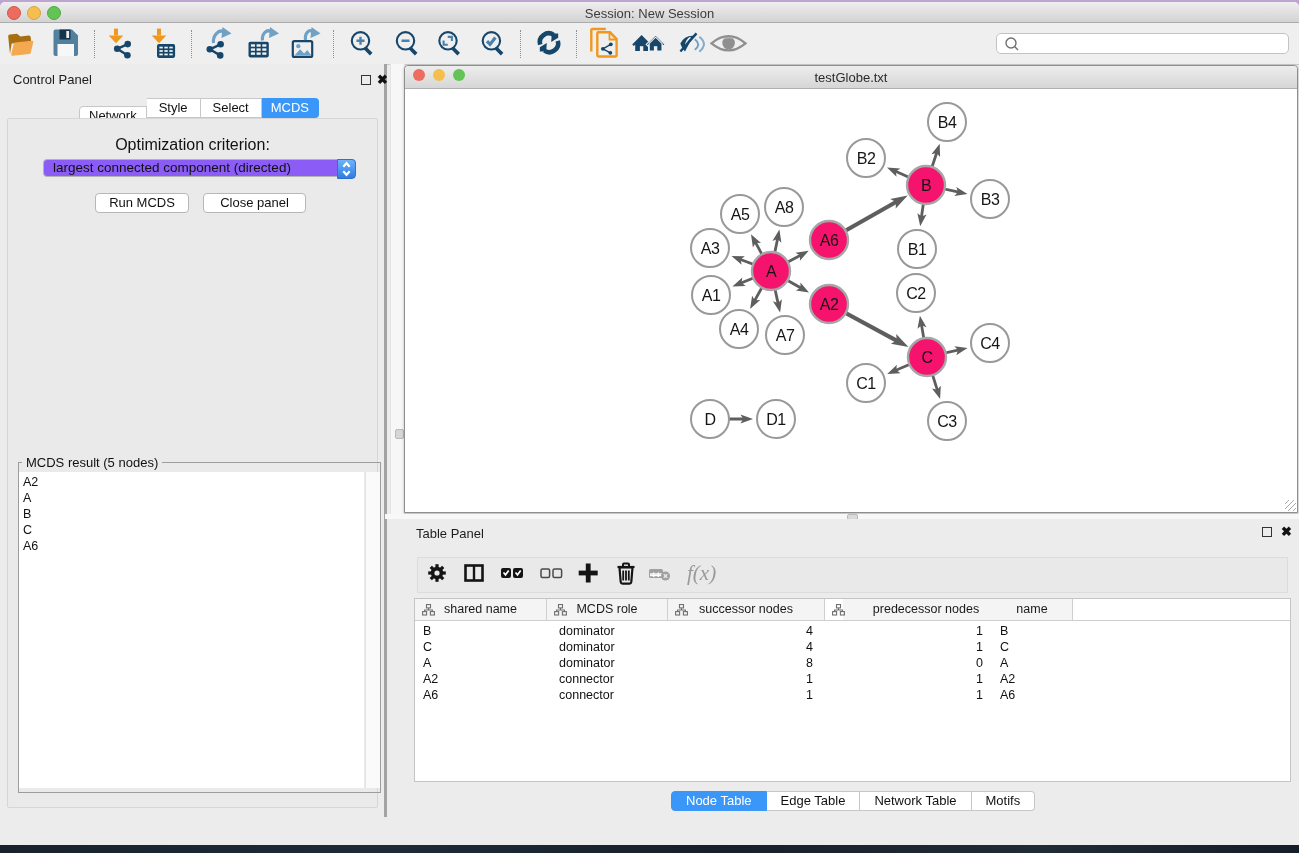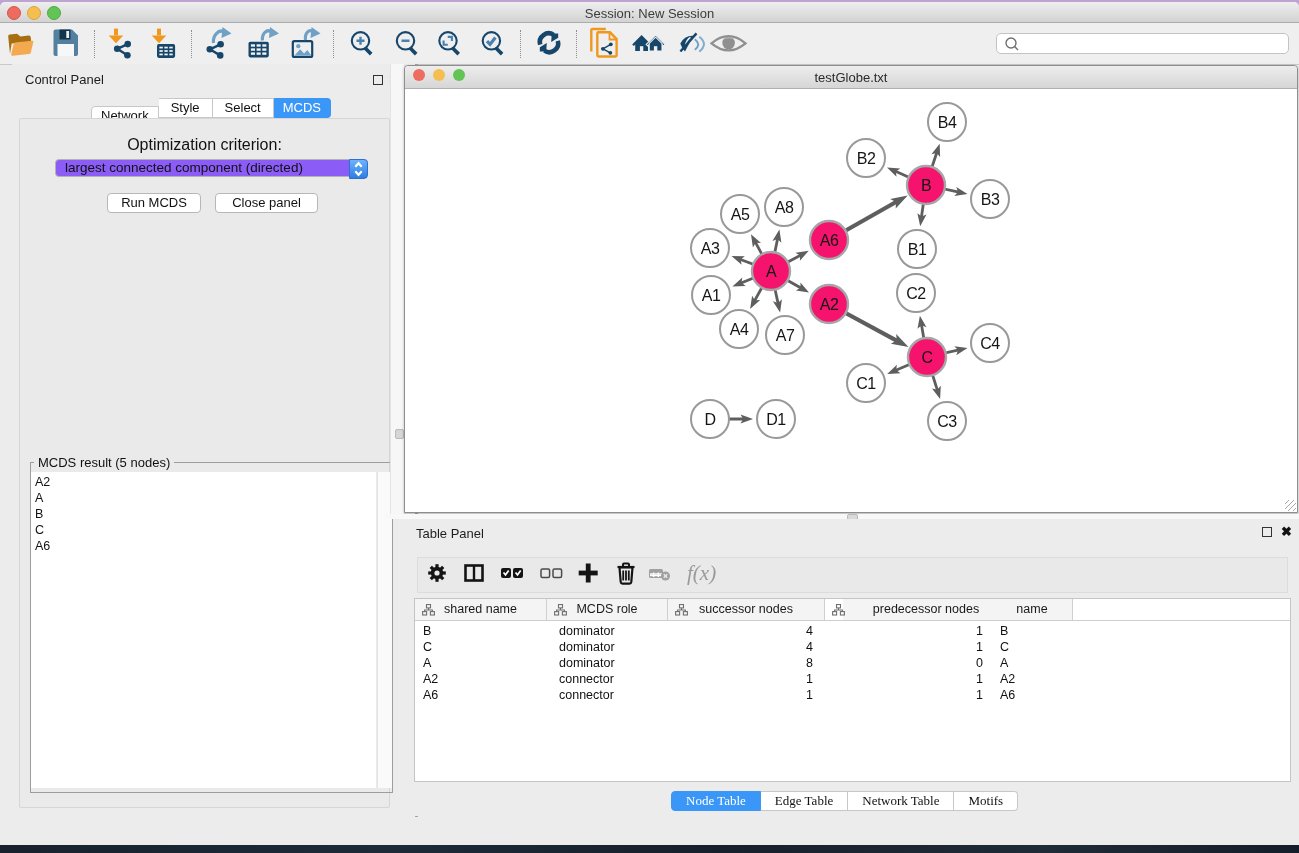--- a/index.html
+++ b/index.html
@@ -20,21 +20,21 @@
   #titlebar .t2{left:27px;background:#f5bf50;border:0.5px solid #d8a441;}
   #titlebar .t3{left:47px;background:#62c455;border:0.5px solid #4daa42;}
   #title-text{width:100%;text-align:center;top:4px;font-size:13px;color:#3c3c3c;}
   
   #toolbar{left:0;top:21px;width:1299px;height:41px;background:#efefef;
      border-bottom:1px solid #c9c9c9;}
   .tsep{position:absolute;top:7px;height:28px;width:0;border-left:1.6px dotted #8f8f8f;}
   #searchbox{left:996px;top:10px;width:291px;height:19px;background:#fff;
      border:1px solid #c3c3c3;border-radius:5px;}
   
-  #cpanel{left:12px;top:62px;width:384px;height:753px;background:#ececec;border-right:3px solid #a3a3a3;padding-left:19px;}
+  #cpanel{left:0;top:62px;width:384px;height:753px;background:#ececec;border-right:3px solid #a3a3a3;}
   #vsplit{left:390px;top:62px;width:13px;height:451px;background:#f7f7f7;
       border-left:1px solid #e4e4e4;border-right:1px solid #e4e4e4;}
   #vsplit .knob{position:absolute;left:4px;top:365px;width:7px;height:8px;background:#d6d6d6;border:1px solid #b9b9b9;border-radius:2px;}
   #hsplit{left:385px;top:512px;width:914px;height:5px;background:#f8f8f8;}
   #hsplit .knob{position:absolute;left:462px;top:0px;width:9px;height:4px;background:#dadada;border:1px solid #bbb;border-radius:2px;}
   
   #cp-title{left:13px;top:8px;font-size:13px;color:#1d1d1d;}
   .winbtns{position:absolute;font-size:12px;color:#222;white-space:nowrap;display:flex;align-items:center;}
   .floatbox{display:inline-block;width:8px;height:8px;border:1.4px solid #333;margin-right:9px;}
   .xmark{font-weight:bold;font-size:13px;color:#111;}
@@ -74,21 +74,21 @@
   
   #tpanel{left:404px;top:517px;width:895px;height:297px;background:#ececec;}
   #tp-title{left:12px;top:7px;font-size:13px;color:#1d1d1d;}
   #tp-toolbar{left:13px;top:38px;width:869px;height:34px;background:#e9e9e9;border:1px solid #dcdcdc;}
   #thetable{left:10px;top:79px;width:875px;height:182px;background:#fff;border:1px solid #c5c5c5;}
   .th{position:absolute;top:0;height:21px;background:#f4f4f4;border-right:1px solid #cfcfcf;
       font-size:12.5px;color:#1a1a1a;text-align:center;line-height:21px;}
   #theader-line{position:absolute;left:0;top:21px;width:100%;height:0;border-top:1px solid #cfcfcf;}
   .td{position:absolute;font-size:12.5px;color:#111;height:16px;line-height:16px;}
   
-  #btabs{left:267px;top:272px;display:flex;font-family:Liberation Serif, serif;}
+  #btabs{left:267px;top:272px;display:flex;}
   #btabs .tab{padding:0 14px;}
   
   #statusbar{left:0;top:815px;width:1299px;height:28px;background:#ececec;border-top:1px solid #c8c8c8;}
   #listbtn{left:12px;top:6px;width:24px;height:19px;background:#f2f2f2;border:1px solid #b9b9b9;}
   #membtn{left:1211px;top:4px;width:75px;height:21px;background:#fdfdfd;border:1px solid #b9b9b9;border-radius:3px;
      font-size:12px;color:#111;}
   svg{display:block;}
   svg.graph text{letter-spacing:-0.5px;}
 </style>
 </head>

